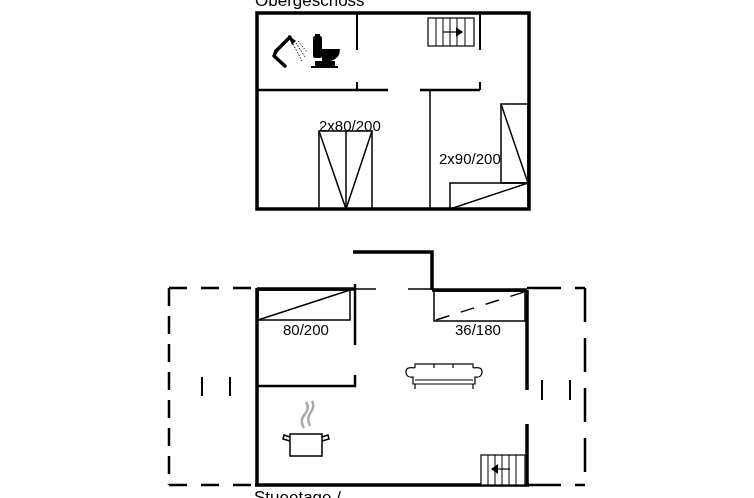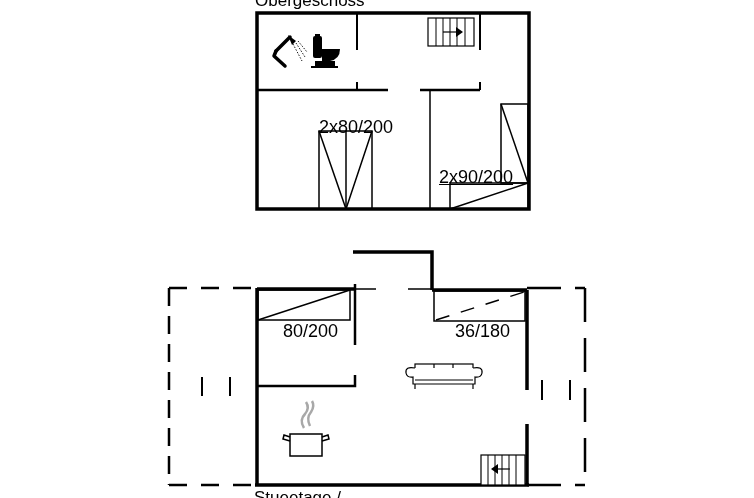--- a/index.html
+++ b/index.html
@@ -1,20 +1,20 @@
 <!DOCTYPE html>
 <html><head>
   <meta charset="utf-8">
   <style>
     html, body { margin: 0; padding: 0; background: #ffffff; }
     body { width: 754px; height: 498px; position: relative; overflow: hidden; font-family: "Liberation Sans", sans-serif; }
     .plan { position: absolute; left: 0; top: 0; width: 754px; height: 498px; }
     .lbl { position: absolute; font-family: "Liberation Sans", sans-serif; color: #000; white-space: nowrap; line-height: 1; }
     .floor-title { font-size: 17px; }
-    .dim { font-size: 18px; }
+    .dim { font-size: 15px; }
   </style>
 </head>
 <body>
 
 <svg class="plan" viewBox="0 0 754 498" width="754" height="498" xmlns="http://www.w3.org/2000/svg">
 
   <g>
 
     <rect x="257" y="13" width="272" height="196" fill="none" stroke="#000" stroke-width="3.5"></rect>
 
@@ -147,17 +147,17 @@
       <line x1="509" y1="455" x2="509" y2="485" stroke="#000" stroke-width="1"></line>
       <line x1="516" y1="455" x2="516" y2="485" stroke="#000" stroke-width="1"></line>
       <line x1="497" y1="469" x2="510" y2="469" stroke="#000" stroke-width="1.2"></line>
       <polygon points="498,464 491,469 498,474" fill="#000"></polygon>
     </g>
   </g>
 </svg>
 
 <div class="lbl floor-title" style="left:255px; top:-8px;">Obergeschoss</div>
 <div class="lbl dim" style="left:319px; top:118px;">2x80/200</div>
-<div class="lbl dim" style="left:439px; top:168px;text-decoration:underline;">2x90/200</div>
+<div class="lbl dim" style="left:439px; top:151px;">2x90/200</div>
 
 <div class="lbl dim" style="left:283px; top:322px;">80/200</div>
 <div class="lbl dim" style="left:455px; top:322px;">36/180</div>
 <div class="lbl floor-title" style="left:254px; top:489px;">Stueetage /</div>
 
 </body></html>

